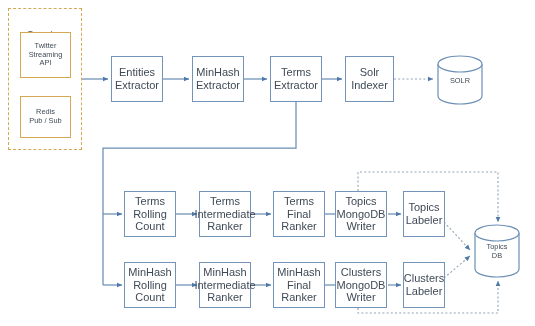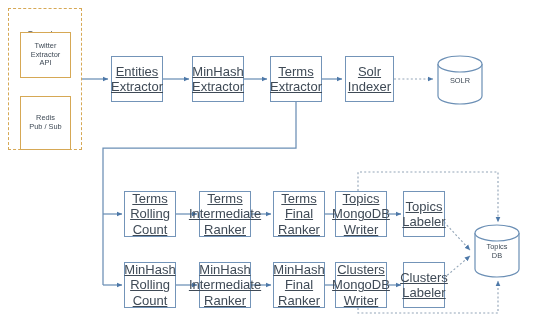--- a/index.html
+++ b/index.html
@@ -30,22 +30,21 @@
     align-items: center;
     justify-content: center;
     text-align: center;
     background: #ffffff;
     color: #3f4a56;
     line-height: 1.18;
     white-space: pre-line;
   }
   .proc {
     border: 1.3px solid #7394b8;
-    font-size: 13px;
-    text-decoration: underline;
+    font-size: 11px;
   }
   .spout-box {
     border: 1.4px solid #d6a855;
     font-size: 7.4px;
   }
   .group-spouts {
     position: absolute;
     box-sizing: border-box;
     border: 1.4px dashed #d6a855;
     background: transparent;
@@ -123,23 +122,23 @@
       <path d="M358,191 L358,172 L498,172 L498,222" marker-end="url(#ahd)"></path>
 
       <path d="M358,308 L358,313 L498,313 L498,281" marker-end="url(#ahd)"></path>
     </g>
   </svg>
 
   <div class="group-spouts" style="left:8px; top:8px; width:74px; height:142px;"></div>
   <div class="group-title" style="left:27px; top:28px;">Spouts</div>
 
   <div class="node spout-box" style="left:20px; top:32px; width:51px; height:46px;">Twitter
-Extractor
+Streaming
 API</div>
-  <div class="node spout-box" style="left:20px; top:96px; width:51px; height:54px;">Redis
+  <div class="node spout-box" style="left:20px; top:96px; width:51px; height:42px;">Redis
 Pub / Sub</div>
 
   <div class="node proc" style="left:111px; top:56px; width:52px; height:46px;">Entities
 Extractor</div>
   <div class="node proc" style="left:192px; top:56px; width:52px; height:46px;">MinHash
 Extractor</div>
   <div class="node proc" style="left:270px; top:56px; width:52px; height:46px;">Terms
 Extractor</div>
   <div class="node proc" style="left:345px; top:56px; width:49px; height:46px;">Solr
 Indexer</div>

